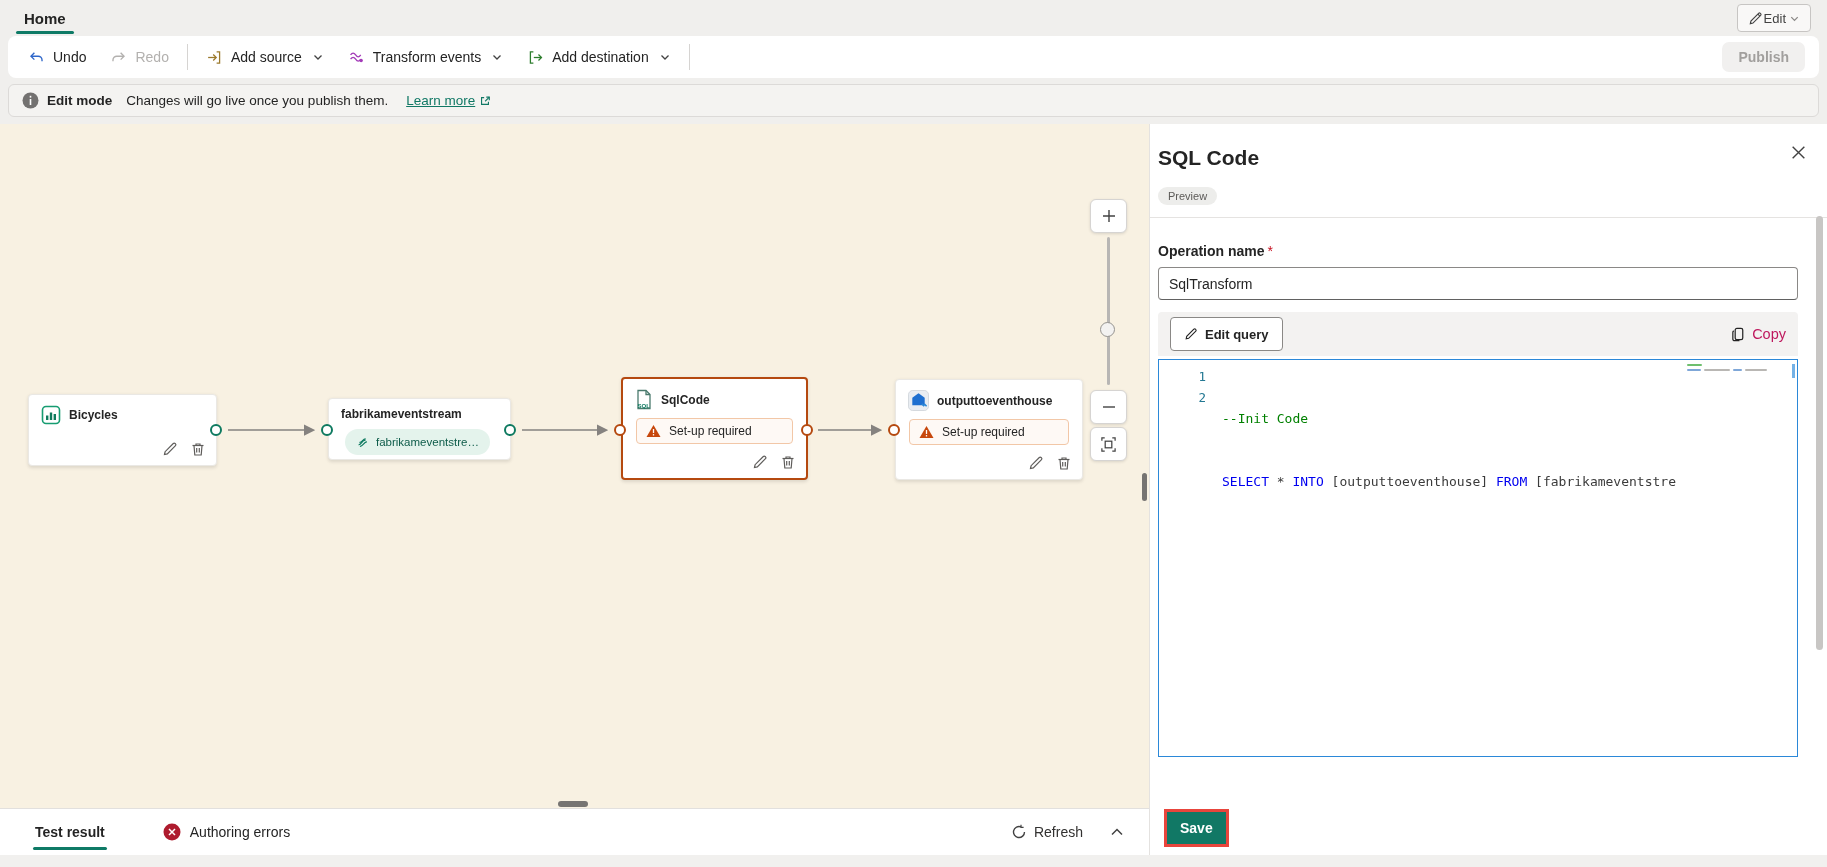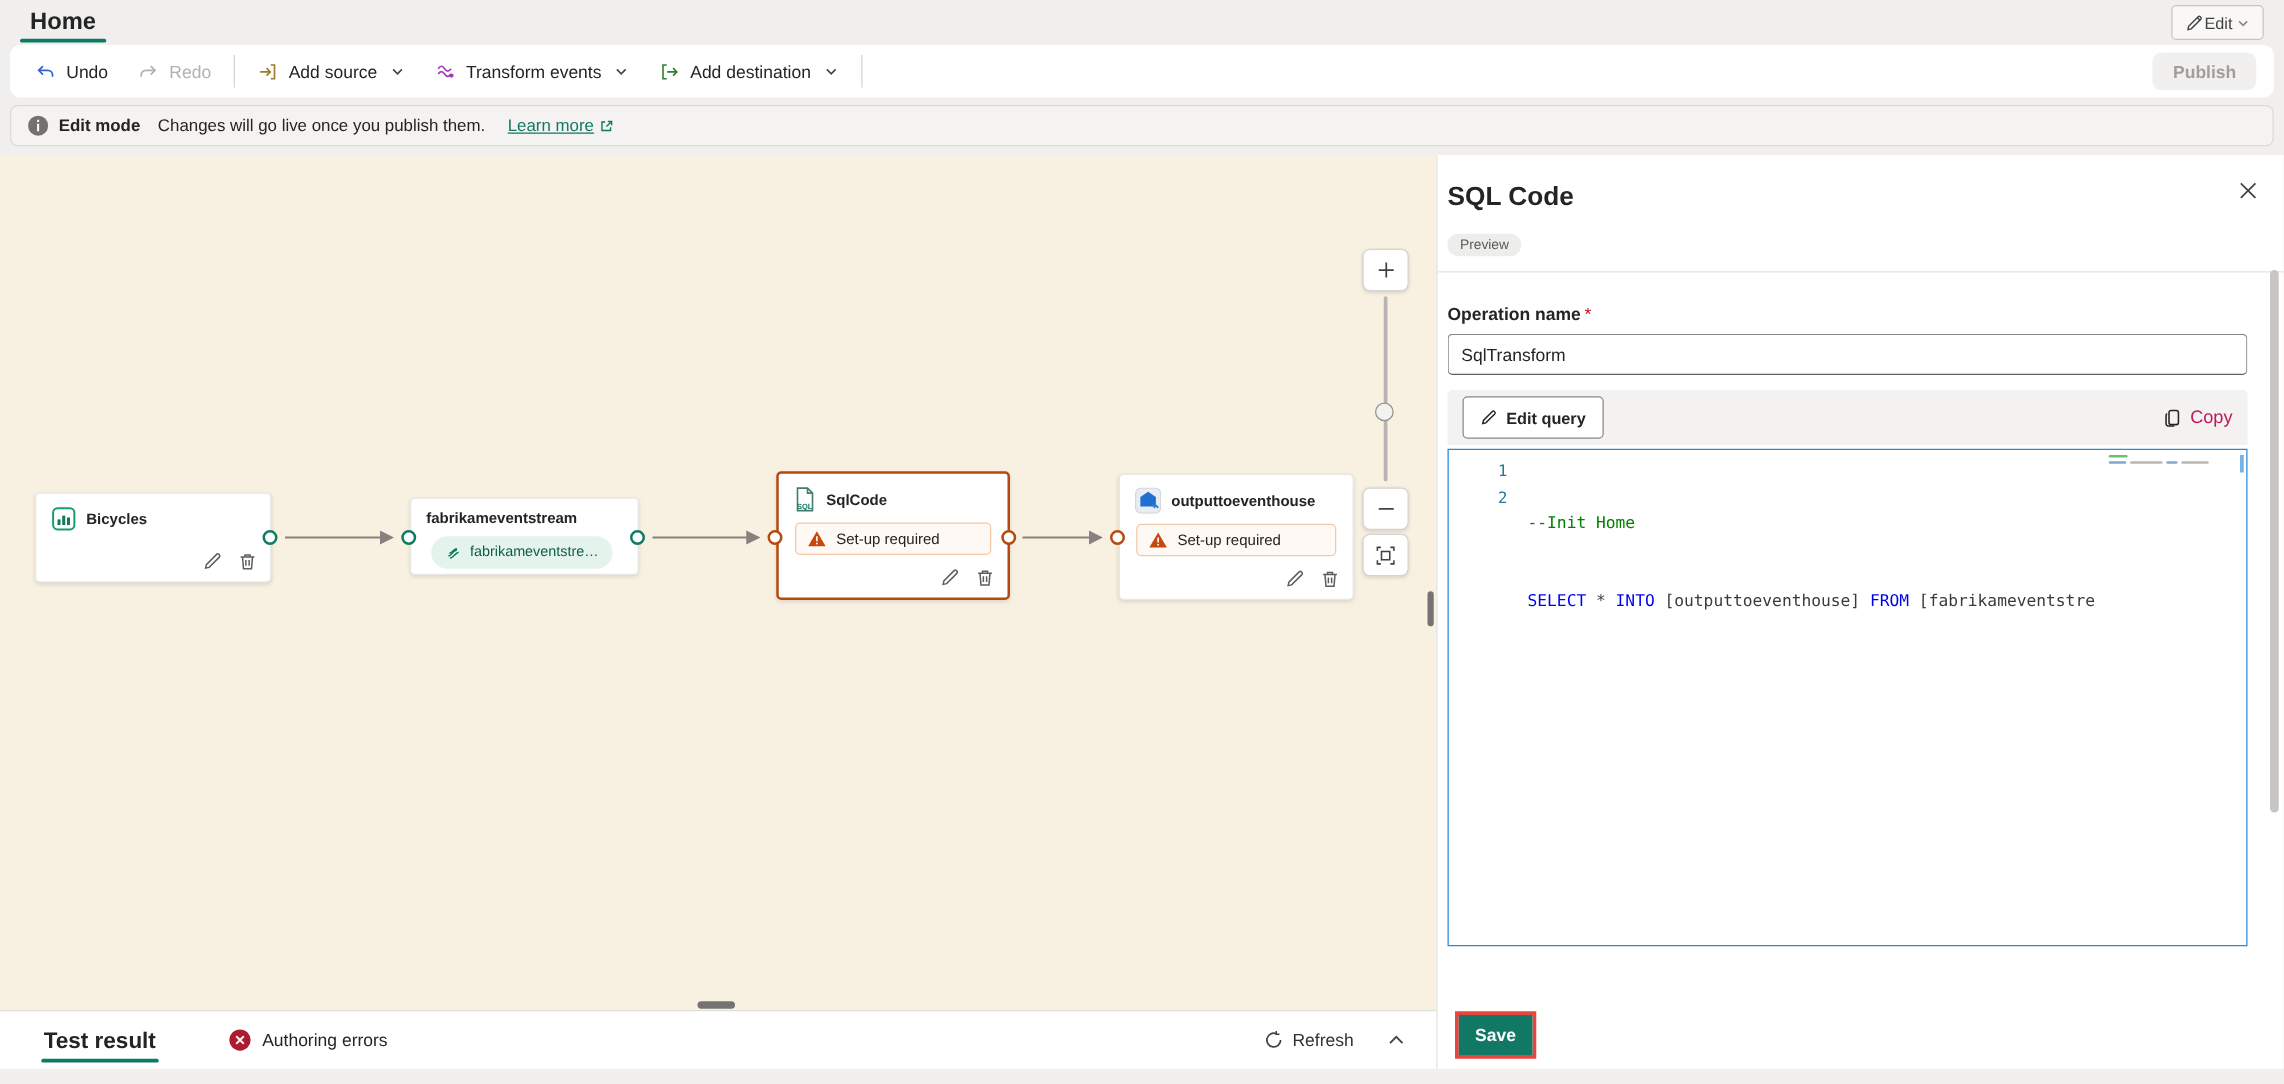--- a/index.html
+++ b/index.html
@@ -2,21 +2,21 @@
 <html><head>
 <meta charset="utf-8">
 <style>
   * { margin:0; padding:0; box-sizing:border-box; }
   html,body { width:1827px; height:867px; }
   body { font-family:"Liberation Sans","DejaVu Sans",sans-serif; background:#F0EFED; color:#242424; overflow:hidden; }
   svg { display:block; }
 
   
   .tabstrip { height:36px; background:#F0EFED; position:relative; display:flex; align-items:center; }
-  .tab-home { position:relative; height:100%; display:flex; align-items:center; margin-left:24px; font-weight:700; font-size:19px; cursor:pointer; }
+  .tab-home { position:relative; height:100%; display:flex; align-items:center; margin-left:24px; font-weight:700; font-size:15px; cursor:pointer; }
   .tab-underline { position:absolute; left:-8px; right:-8px; bottom:2px; height:3px; background:#0E7A66; border-radius:2px; }
   .edit-btn { position:absolute; right:16px; top:4px; height:28px; display:flex; align-items:center; gap:1px; padding:0 10px; background:#F9F8F7; border:1px solid #C7C5C3; border-radius:4px; font-size:13px; color:#424242; cursor:pointer; }
 
   
   .toolbar { height:42px; margin:0 8px; background:#fff; border-radius:8px; display:flex; align-items:center; padding:0 8px; }
   .tbtn { display:flex; align-items:center; gap:8px; padding:0 12px; height:32px; font-size:14px; color:#242424; border-radius:4px; cursor:pointer; background:transparent; border:none; font-family:inherit; }
   .tbtn.disabled { color:#B3B1AF; cursor:default; }
   .tsep { width:1px; height:26px; background:#D6D4D2; margin:0 6px; }
   .chev { margin-left:2px; }
   .publish-btn { margin-left:auto; margin-right:6px; height:30px; padding:0 16px; background:#F1F0EF; color:#A19F9D; border:none; border-radius:7px; font-size:14px; font-weight:600; font-family:inherit; cursor:default; }
@@ -43,21 +43,21 @@
   .dot.orange { border-color:#B5490F; }
 
   .zbtn { position:absolute; left:1090px; width:37px; height:34px; background:#fff; border:1px solid #D6D4D2; border-radius:6px; box-shadow:0 1px 3px rgba(0,0,0,.12); display:flex; align-items:center; justify-content:center; color:#424242; cursor:pointer; }
   .zoom-track { position:absolute; left:1107px; top:113px; width:2.5px; height:148px; background:#B8B6B4; border-radius:2px; }
   .zoom-handle { position:absolute; left:1100px; top:198px; width:15px; height:15px; border-radius:50%; background:#F3F2F1; border:1.5px solid #95938F; cursor:pointer; }
   .vscroll-thumb { position:absolute; left:1142px; top:349px; width:5px; height:28px; background:#767472; border-radius:3px; cursor:pointer; }
   .hscroll-thumb { position:absolute; left:558px; top:677px; width:30px; height:6px; background:#767472; border-radius:3px; cursor:pointer; }
 
   
   .bottombar { height:47px; background:#fff; display:flex; align-items:center; padding-left:35px; border-top:1px solid #E2E0DE; }
-  .tr-tab { position:relative; height:100%; display:flex; align-items:center; font-weight:700; font-size:18px; cursor:pointer; }
+  .tr-tab { position:relative; height:100%; display:flex; align-items:center; font-weight:700; font-size:14px; cursor:pointer; }
   .tr-underline { position:absolute; left:-2px; right:-2px; bottom:5px; height:3px; background:#0E7A66; border-radius:2px; }
   .err-group { display:flex; align-items:center; gap:9px; margin-left:58px; font-size:14px; cursor:pointer; }
   .refresh-group { margin-left:auto; display:flex; align-items:center; gap:7px; font-size:14px; color:#323130; cursor:pointer; }
   .collapse-btn { margin:0 24px 0 26px; cursor:pointer; display:flex; }
 
   .footer-strip { height:12px; background:#F1F0EE; }
 
   
   .panel { flex:1; background:#fff; position:relative; border-left:1px solid #E4E2E0; }
   .panel-body { padding:0 29px 0 8px; }
@@ -438,21 +438,21 @@
           <span>Copy</span>
         </button>
       </div>
 
       <div class="code-editor">
         <div class="gutter">
           <div>1</div>
           <div>2</div>
         </div>
         <div class="code-lines">
-          <div class="code-line"><span class="tok-comment">--Init Home</span></div>
+          <div class="code-line"><span class="tok-comment">--Init Code</span></div>
           <div class="code-line"><span class="kw">SELECT</span><span class="plain"> * </span><span class="kw">INTO</span><span class="plain"> [outputtoeventhouse] </span><span class="kw">FROM</span><span class="plain"> [fabrikameventstre</span></div>
         </div>
         <div class="minimap">
           <div class="mm-row">
               <span class="mm-seg" style="width:15px;background:#6EBF6E;"></span>
             </div>
           <div class="mm-row">
               <span class="mm-seg" style="width:14px;background:#7FA7D8;"></span>
               <span class="mm-seg" style="width:26px;background:#B9B7B4;"></span>
               <span class="mm-seg" style="width:9px;background:#7FA7D8;"></span>

